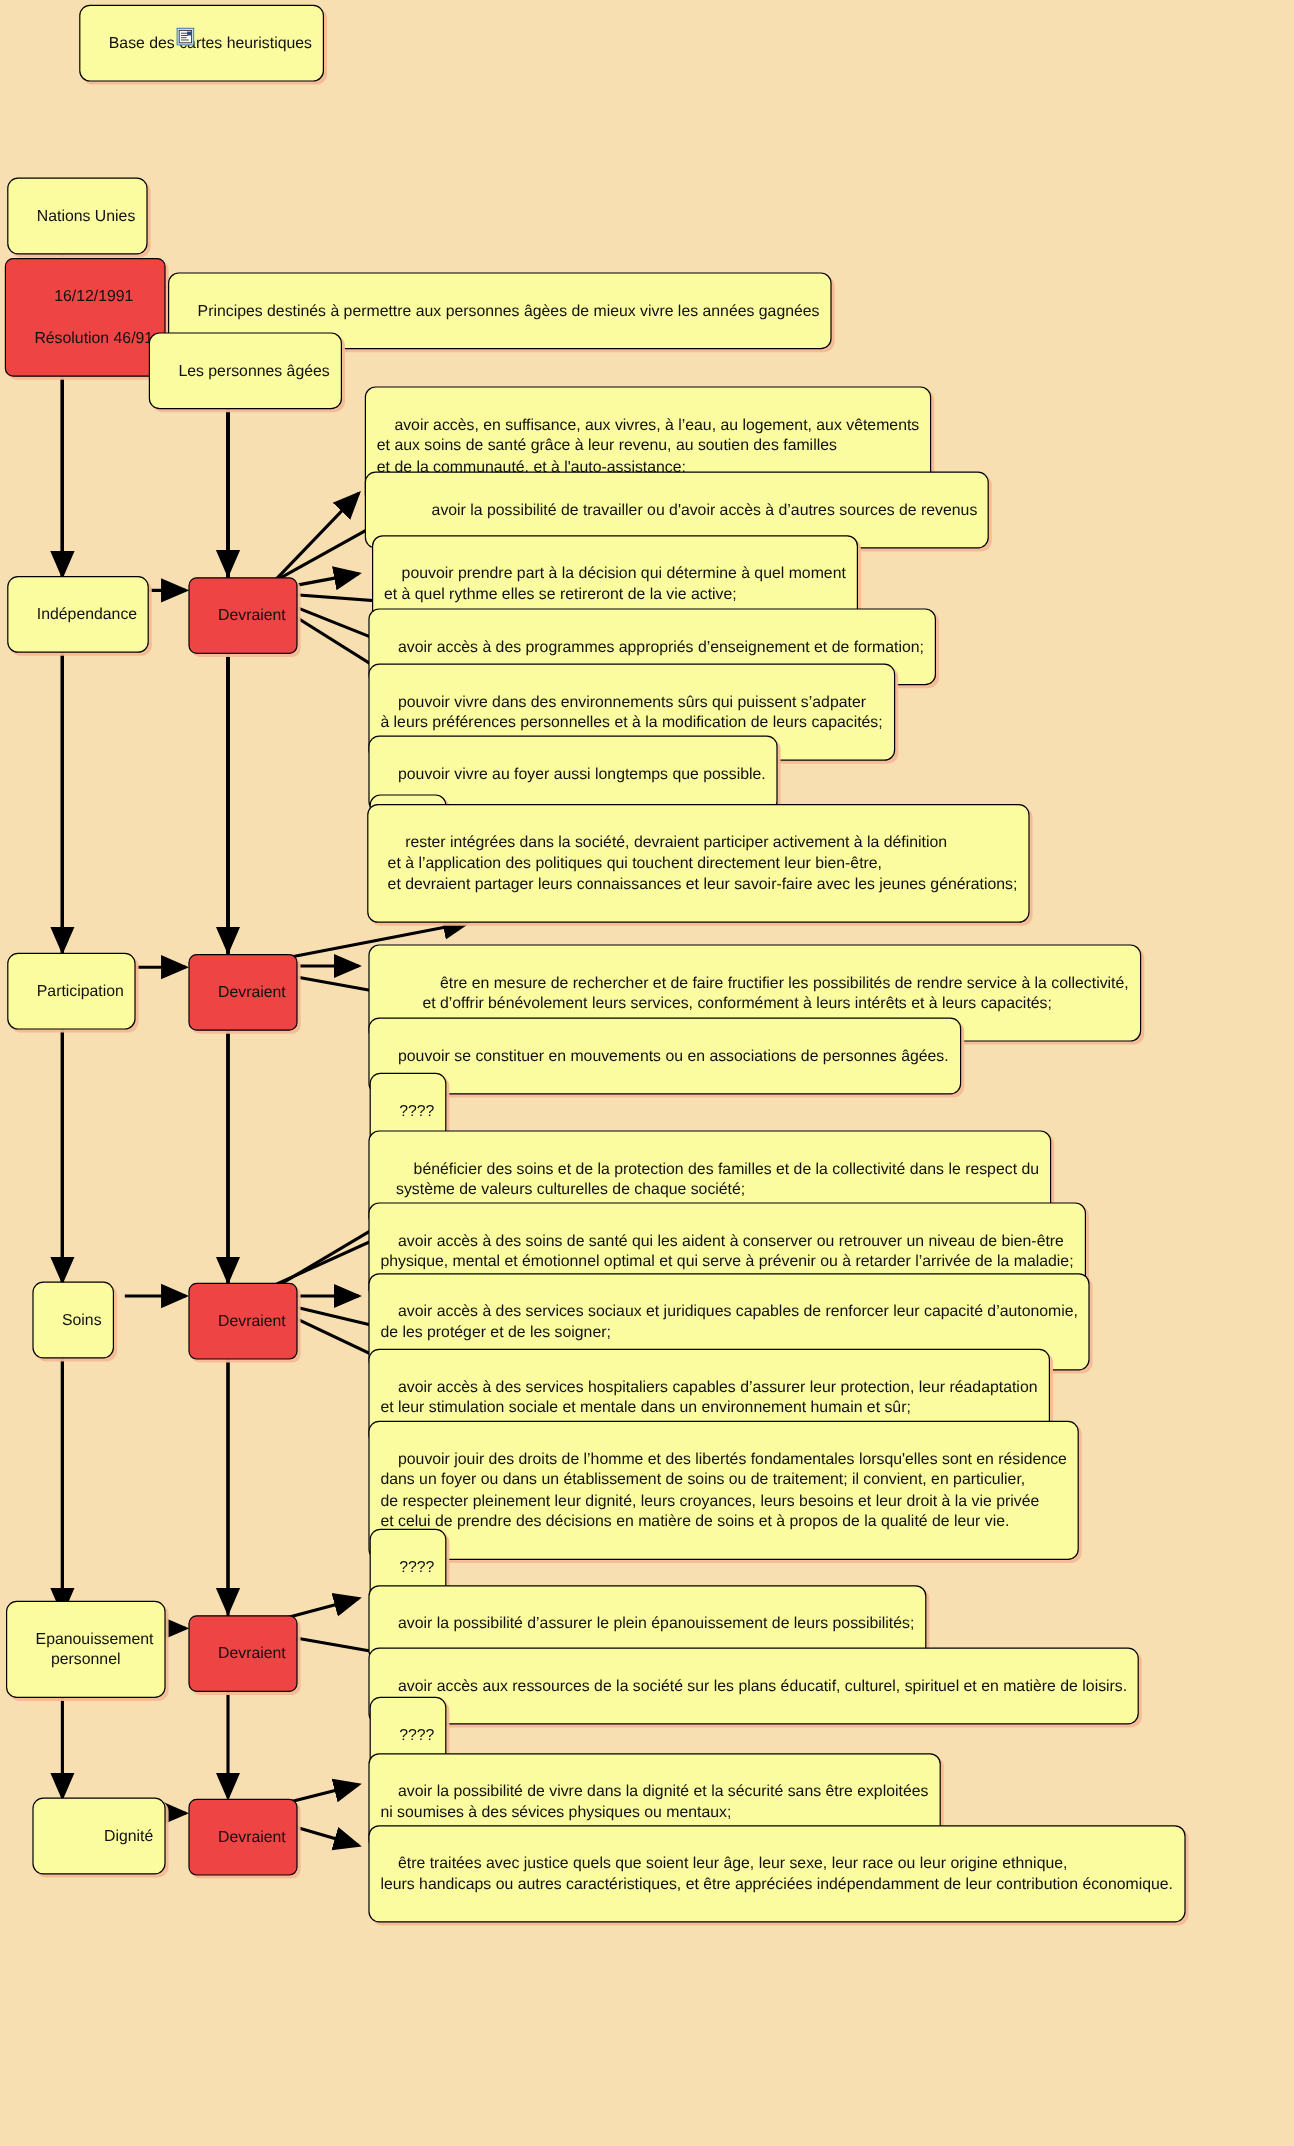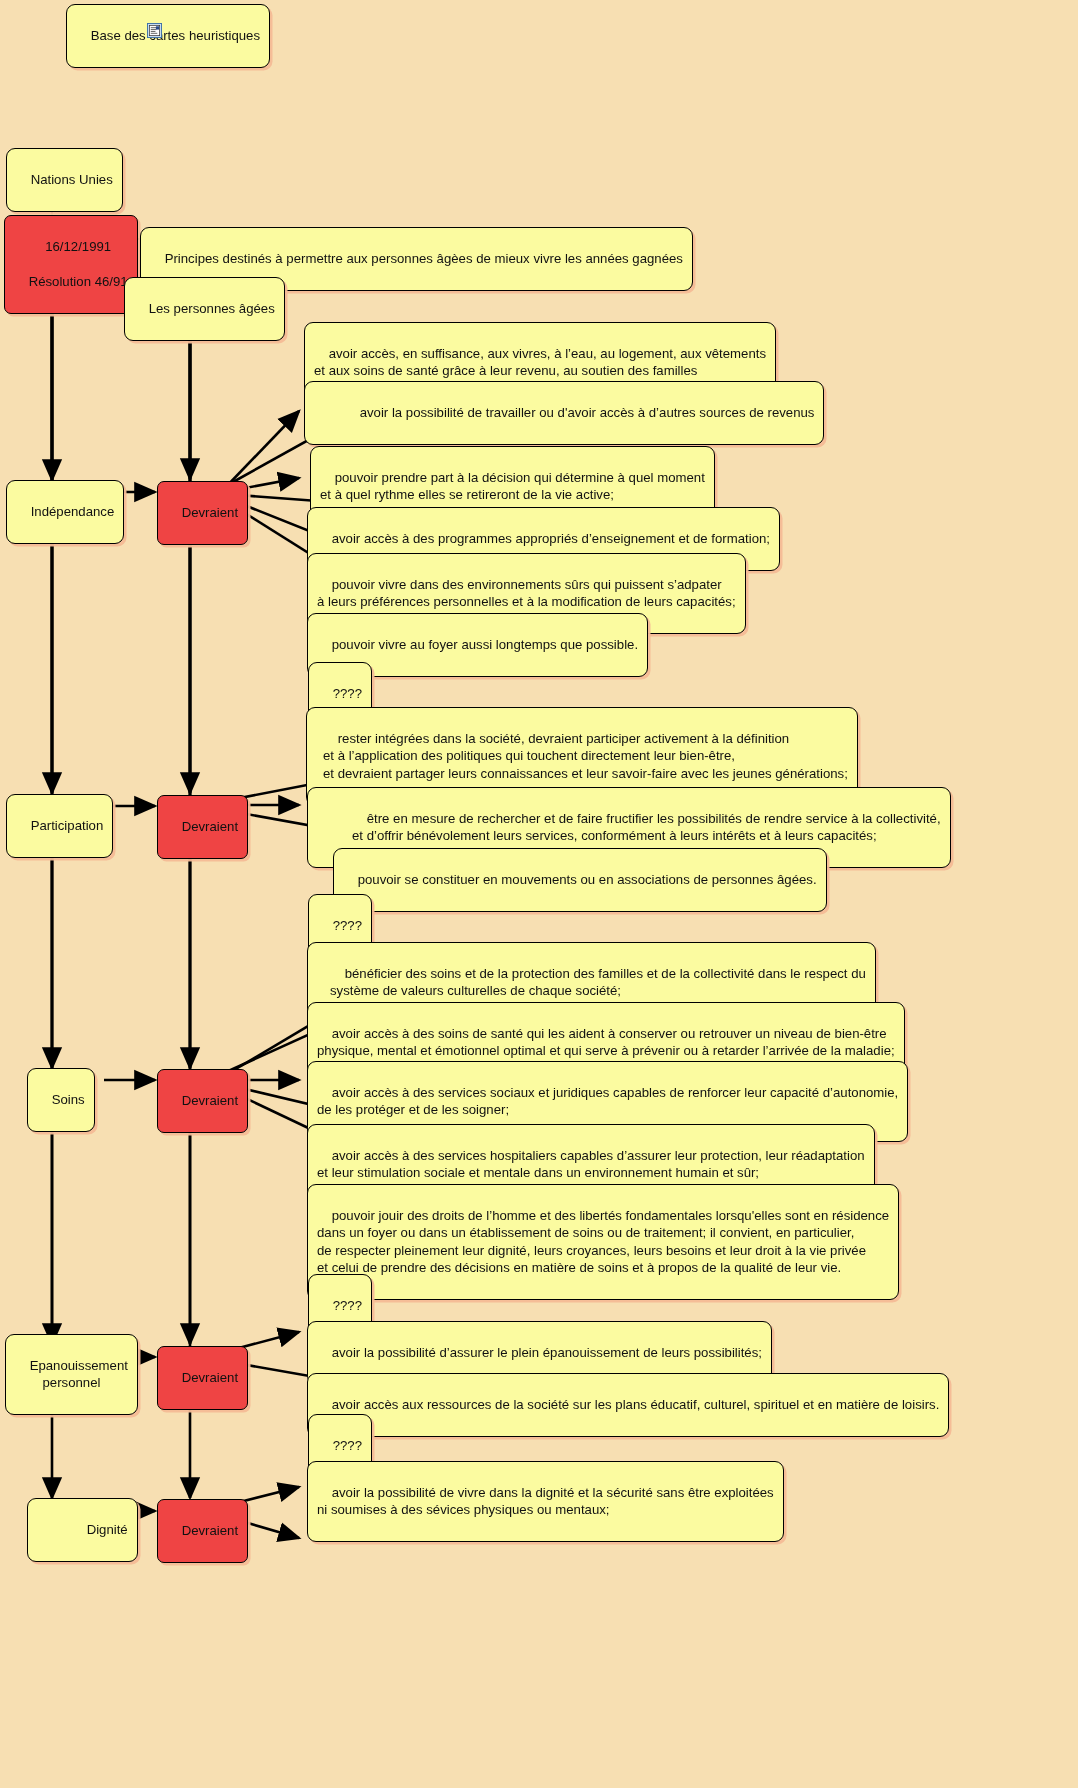--- a/index.html
+++ b/index.html
@@ -148,21 +148,21 @@
   </div>
   <div class="node gray" style="left:157px; top:481px;">
     <span>Devraient</span>
   </div>
 
   <div class="node" style="left:304px; top:322px;">
     <span>avoir accès, en suffisance, aux vivres, à l’eau, au logement, aux vêtements
 et aux soins de santé grâce à leur revenu, au soutien des familles
 et de la communauté, et à l'auto-assistance;</span>
   </div>
-  <div class="node" style="left:304px; top:381px;padding-left:40px;">
+  <div class="node" style="left:304px; top:393px;padding-left:40px;">
     <span>avoir la possibilité de travailler ou d'avoir accès à d’autres sources de revenus</span>
   </div>
   <div class="node" style="left:310px; top:446px;">
     <span>pouvoir prendre part à la décision qui détermine à quel moment
 et à quel rythme elles se retireront de la vie active;</span>
   </div>
   <div class="node" style="left:307px; top:507px;">
     <span>avoir accès à des programmes appropriés d’enseignement et de formation;</span>
   </div>
   <div class="node" style="left:307px; top:553px;">
@@ -177,30 +177,30 @@
     <span>????</span>
   </div>
 
   <div class="node" style="left:6px; top:794px;">
     <span>Participation</span>
   </div>
   <div class="node gray" style="left:157px; top:795px;">
     <span>Devraient</span>
   </div>
 
-  <div class="node" style="left:306px; top:707px;padding-left:16px;">
+  <div class="node" style="left:306px; top:670px;padding-left:16px;">
     <span>rester intégrées dans la société, devraient participer activement à la définition
 et à l’application des politiques qui touchent directement leur bien-être,
 et devraient partager leurs connaissances et leur savoir-faire avec les jeunes générations;</span>
   </div>
   <div class="node" style="left:307px; top:787px;padding-left:44px;">
     <span>être en mesure de rechercher et de faire fructifier les possibilités de rendre service à la collectivité,
 et d’offrir bénévolement leurs services, conformément à leurs intérêts et à leurs capacités;</span>
   </div>
-  <div class="node" style="left:307px; top:848px;margin-left:26px;">
+  <div class="node" style="left:307px; top:848px;">
     <span>pouvoir se constituer en mouvements ou en associations de personnes âgées.</span>
   </div>
 
   <div class="node" style="left:308px; top:894px;">
     <span>????</span>
   </div>
 
   <div class="node" style="left:27px; top:1068px;">
     <span>Soins</span>
   </div>
@@ -258,14 +258,18 @@
     <span>Dignité</span>
   </div>
   <div class="node gray" style="left:157px; top:1499px;">
     <span>Devraient</span>
   </div>
 
   <div class="node" style="left:307px; top:1461px;">
     <span>avoir la possibilité de vivre dans la dignité et la sécurité sans être exploitées
 ni soumises à des sévices physiques ou mentaux;</span>
   </div>
+  <div class="node" style="left:307px; top:1521px;">
+    <span>être traitées avec justice quels que soient leur âge, leur sexe, leur race ou leur origine ethnique,
+leurs handicaps ou autres caractéristiques, et être appréciées indépendamment de leur contribution économique.</span>
+  </div>
 
 </div>
 
 </body></html>

